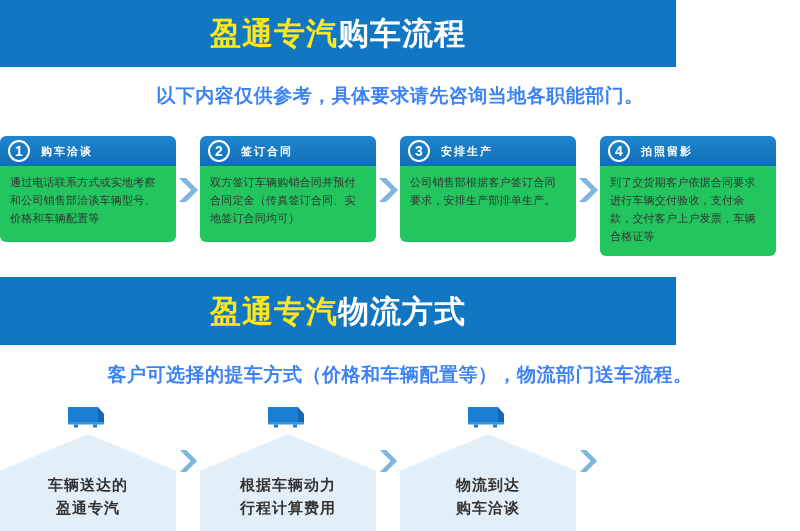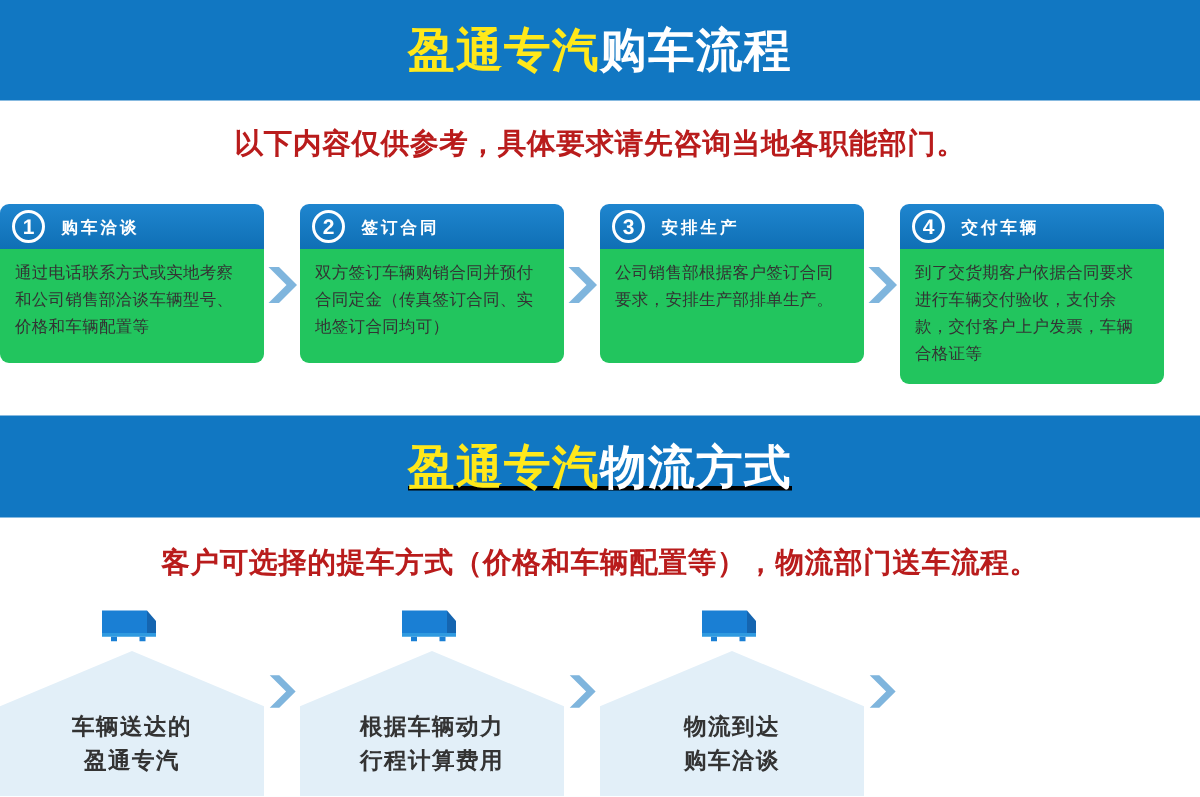--- a/index.html
+++ b/index.html
@@ -12,45 +12,45 @@
     height: 531px;
     position: relative;
     font-family: "Liberation Sans", "DejaVu Sans", sans-serif;
     overflow: hidden;
   }
 
   
   .banner {
     position: absolute;
     left: 0;
-    width: 800px;
+    width: 676px;
     background: #1177c2;
     display: flex;
     align-items: center;
     justify-content: center;
     letter-spacing: 1px;
   }
   .banner-1 { top: 0; height: 67px; }
-  .banner-2 { top: 277px; height: 68px; text-decoration: underline; }
+  .banner-2 { top: 277px; height: 68px; }
   .banner-text {
     font-size: 31px;
     font-weight: bold;
     line-height: 1;
     white-space: nowrap;
   }
   .banner-brand { color: #ffe81a; }
   .banner-rest  { color: #ffffff; }
 
   
   .subtitle {
     position: absolute;
     left: 0;
     width: 800px;
     text-align: center;
-    color: #b91c1c;
+    color: #3b82f6;
     font-size: 19px;
     font-weight: bold;
     letter-spacing: 0.5px;
     white-space: nowrap;
   }
   .subtitle-1 { top: 83px; }
   .subtitle-2 { top: 362px; }
 
   
   .steps-row {
@@ -228,21 +228,21 @@
 
   <div class="step-arrow">
     <svg class="chev" width="22" height="26" viewBox="0 0 22 26">
       <polygon points="2,1 14,13 2,25 9,25 21,13 9,1" fill="#7fb5dd"></polygon>
     </svg>
   </div>
 
   <div class="step-card">
     <div class="step-head">
       <div class="step-num">4</div>
-      <div class="step-title">交付车辆</div>
+      <div class="step-title">拍照留影</div>
     </div>
     <div class="step-body">到了交货期客户依据合同要求进行车辆交付验收，支付余款，交付客户上户发票，车辆合格证等</div>
   </div>
 
 </div>
 
 <div class="banner banner-2">
   <div class="banner-text">
     <span class="banner-brand">盈通专汽</span><span class="banner-rest">物流方式</span>
   </div>

